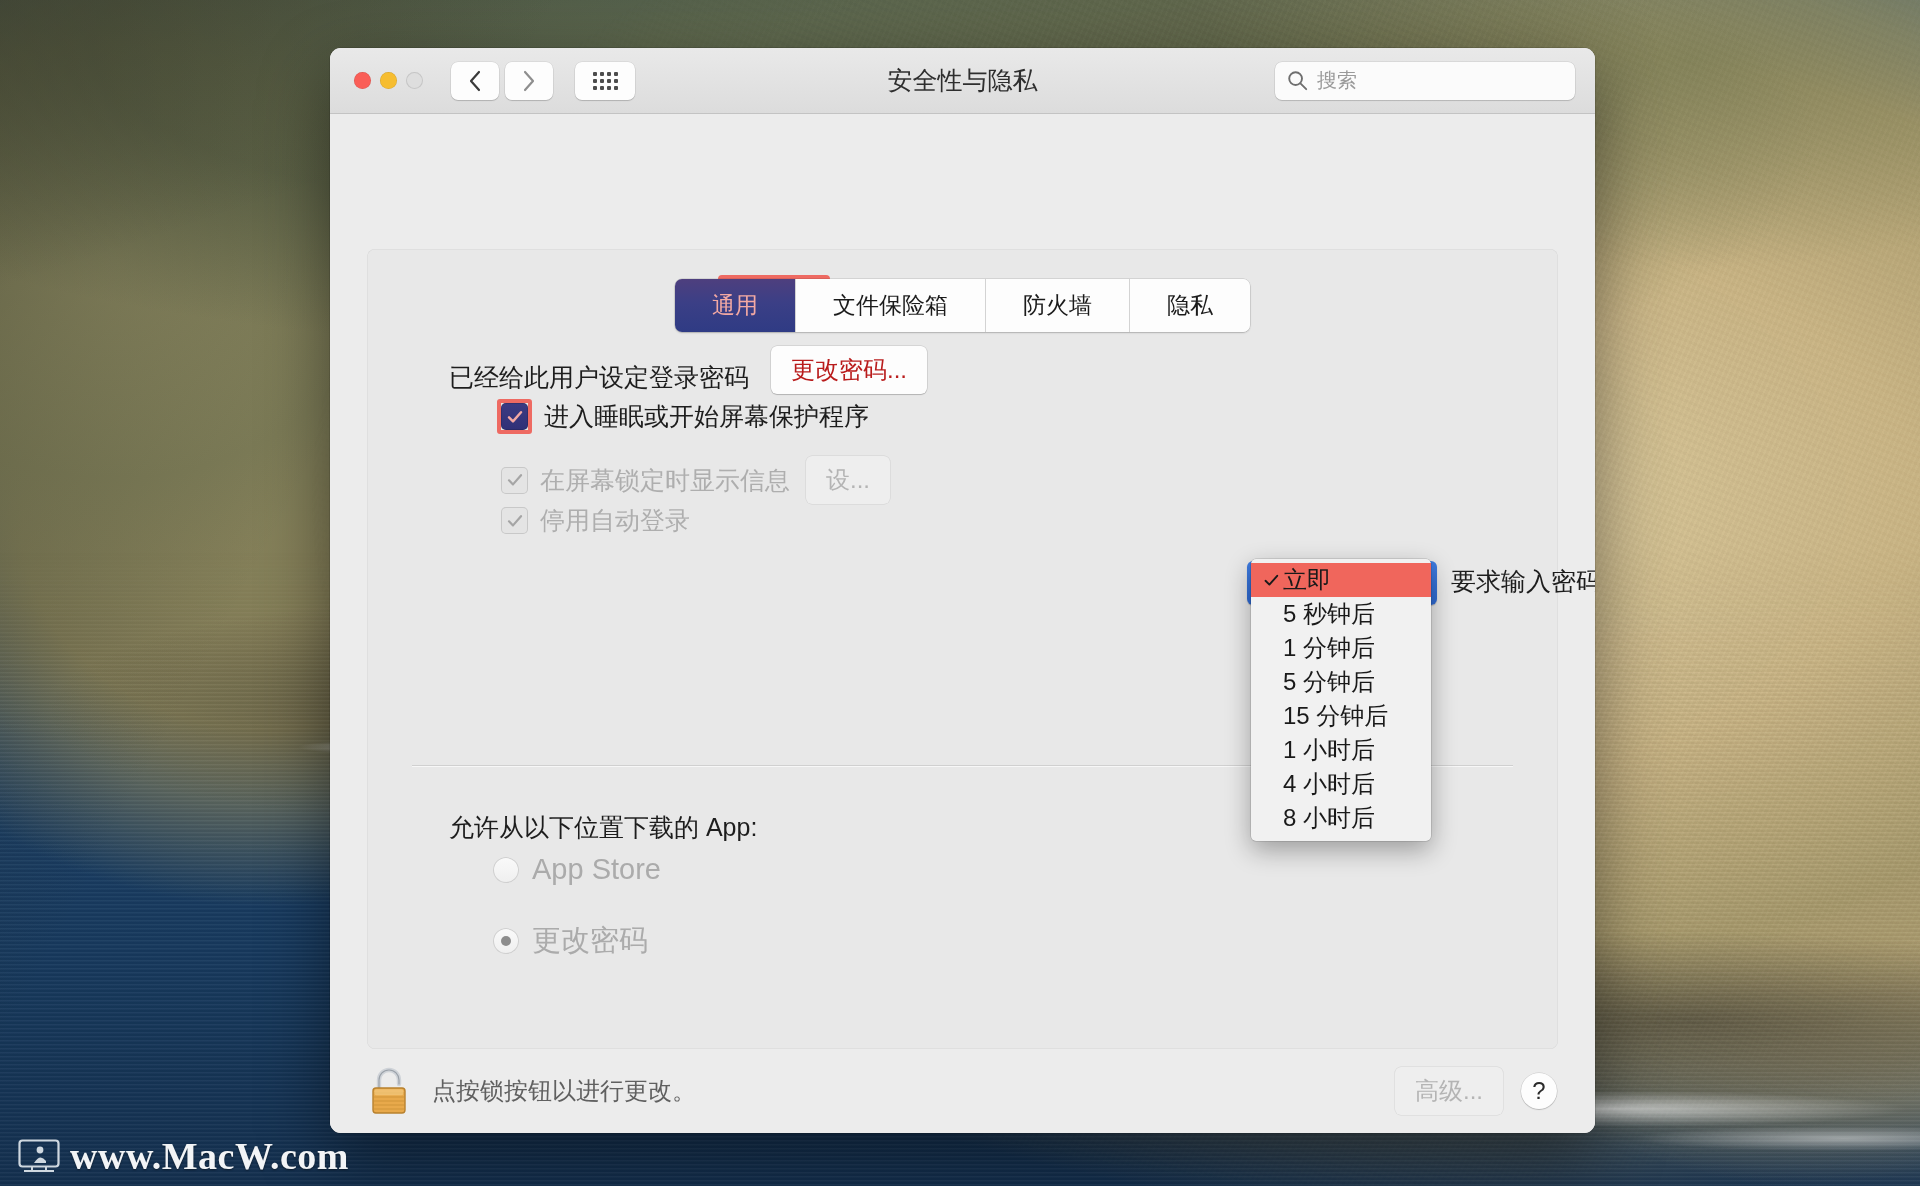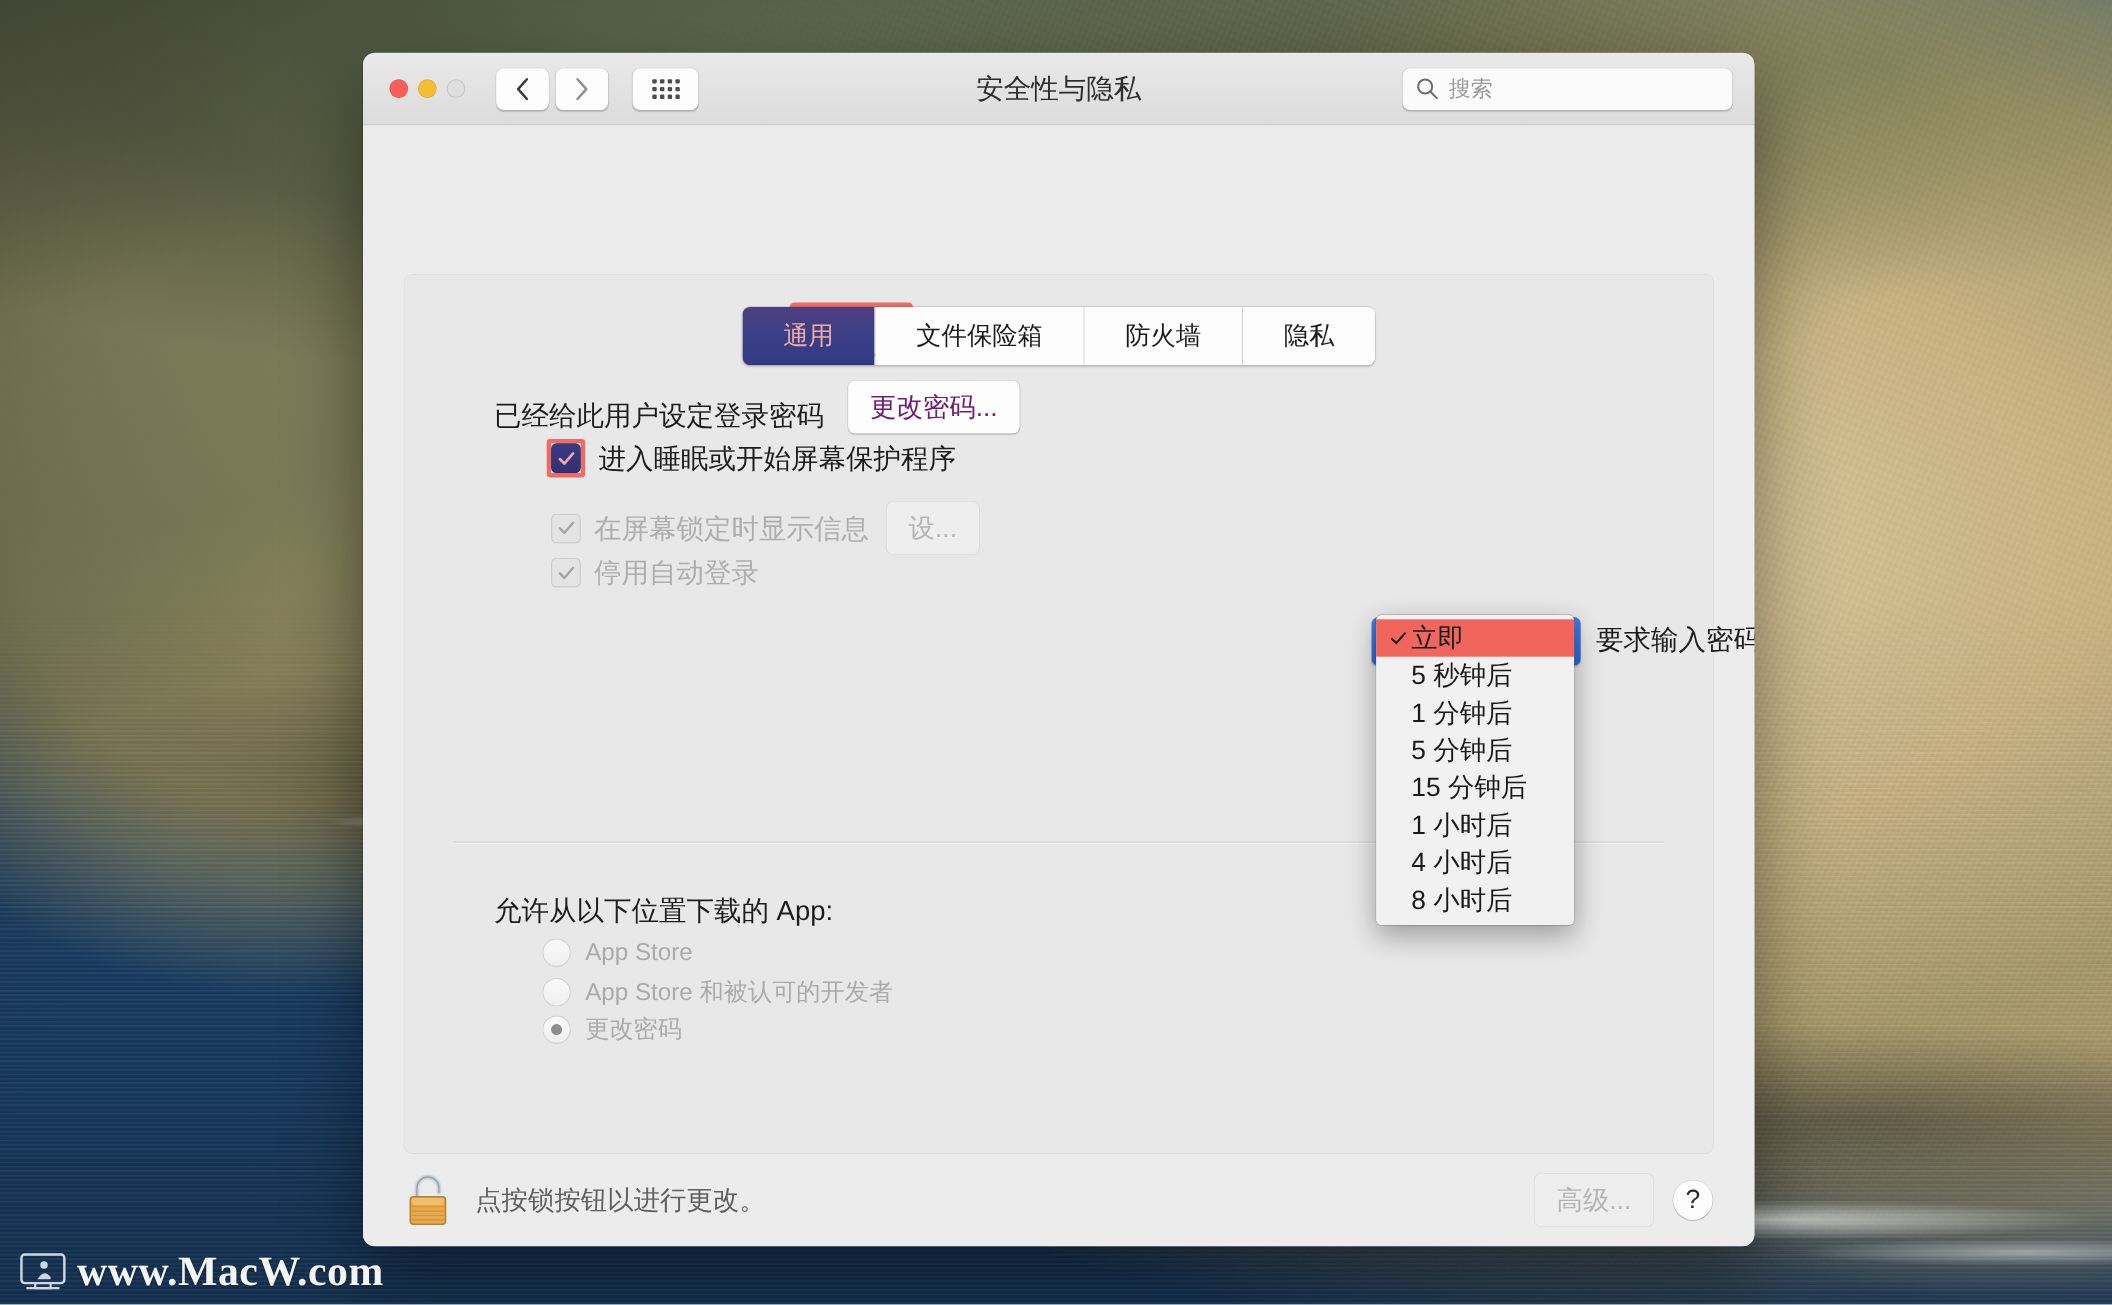--- a/index.html
+++ b/index.html
@@ -212,21 +212,21 @@
   #pw-row {
     position: absolute; left: 82px; top: 97px;
     display: flex; align-items: flex-end; gap: 22px;
   }
   .label-18 { font-size: 25px; color: #1d1d1d; }
 
   .push-btn {
     background: #fdfdfd;
     border-radius: 6px;
     box-shadow: 0 1px 1px rgba(0,0,0,.16), 0 0 0 .5px rgba(0,0,0,.16);
-    font-size: 24px; color: #701a75;
+    font-size: 24px; color: #b91c1c;
     padding: 8px 20px;
     white-space: nowrap;
   }
   .push-btn.disabled { color: #b4b4b4; background: #eeeeee; box-shadow: 0 0 0 .5px rgba(0,0,0,.10); }
 
   
   #cb-sleep-row {
     position: absolute; left: 130px; top: 150px;
     display: flex; align-items: center; gap: 0;
   }
@@ -305,21 +305,21 @@
   #dl-title { position: absolute; left: 82px; top: 562px; font-size: 25px; color: #1d1d1d; }
   .radio-row { position: absolute; display: flex; align-items: center; gap: 13px; }
   .radio {
     width: 26px; height: 26px; border-radius: 50%;
     background: linear-gradient(180deg,#fafafa,#efefef);
     box-shadow: inset 0 0 0 1px #cfcfcf;
     display: flex; align-items: center; justify-content: center;
     flex: 0 0 auto;
   }
   .radio .dot { width: 10px; height: 10px; border-radius: 50%; background: #8d8d8d; }
-  .radio-label { font-size: 22px; color: #ababab; white-space: nowrap; }
+  .radio-label { font-size: 29px; color: #ababab; white-space: nowrap; }
   #rb-appstore { left: 126px; top: 604px; }
   #rb-appstore-dev { left: 126px; top: 638px; }
   #rb-anywhere { left: 126px; top: 672px; }
 
   
   #bottombar {
     position: absolute;
     left: 0; right: 0; bottom: 0;
     height: 84px;
     display: flex; align-items: center;
@@ -494,24 +494,20 @@
         </div>
 
         <div id="divider"></div>
 
         <div id="dl-title">允许从以下位置下载的 App:</div>
 
         <div class="radio-row" id="rb-appstore">
           <span class="radio"></span>
           <span class="radio-label">App Store</span>
         </div>
-        <div class="radio-row" id="rb-appstore-dev">
-          <span class="radio"></span>
-          <span class="radio-label">App Store 和被认可的开发者</span>
-        </div>
         <div class="radio-row" id="rb-anywhere">
           <span class="radio">
             <span class="dot"></span>
           </span>
           <span class="radio-label">更改密码</span>
         </div>
       </div>
 
       <div id="bottombar">
         <div id="lock-area">

